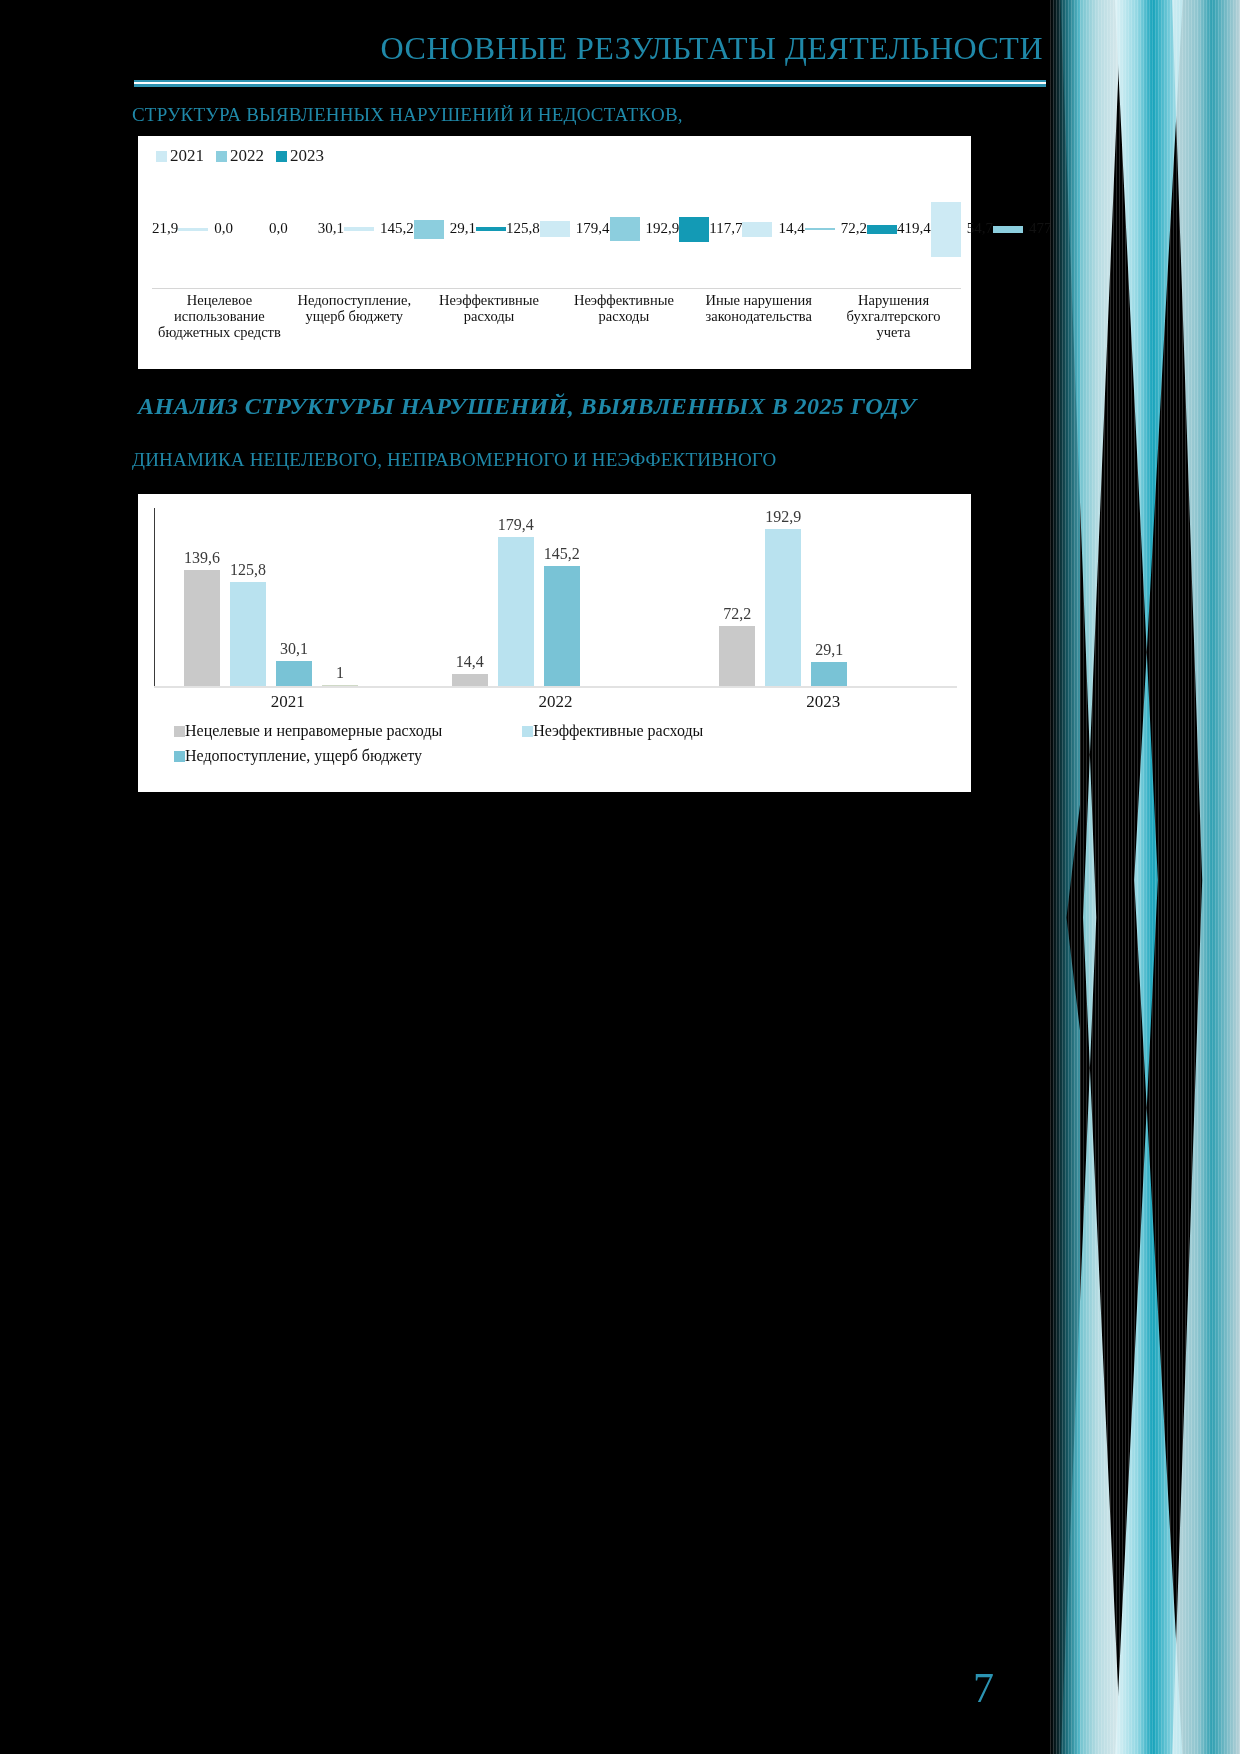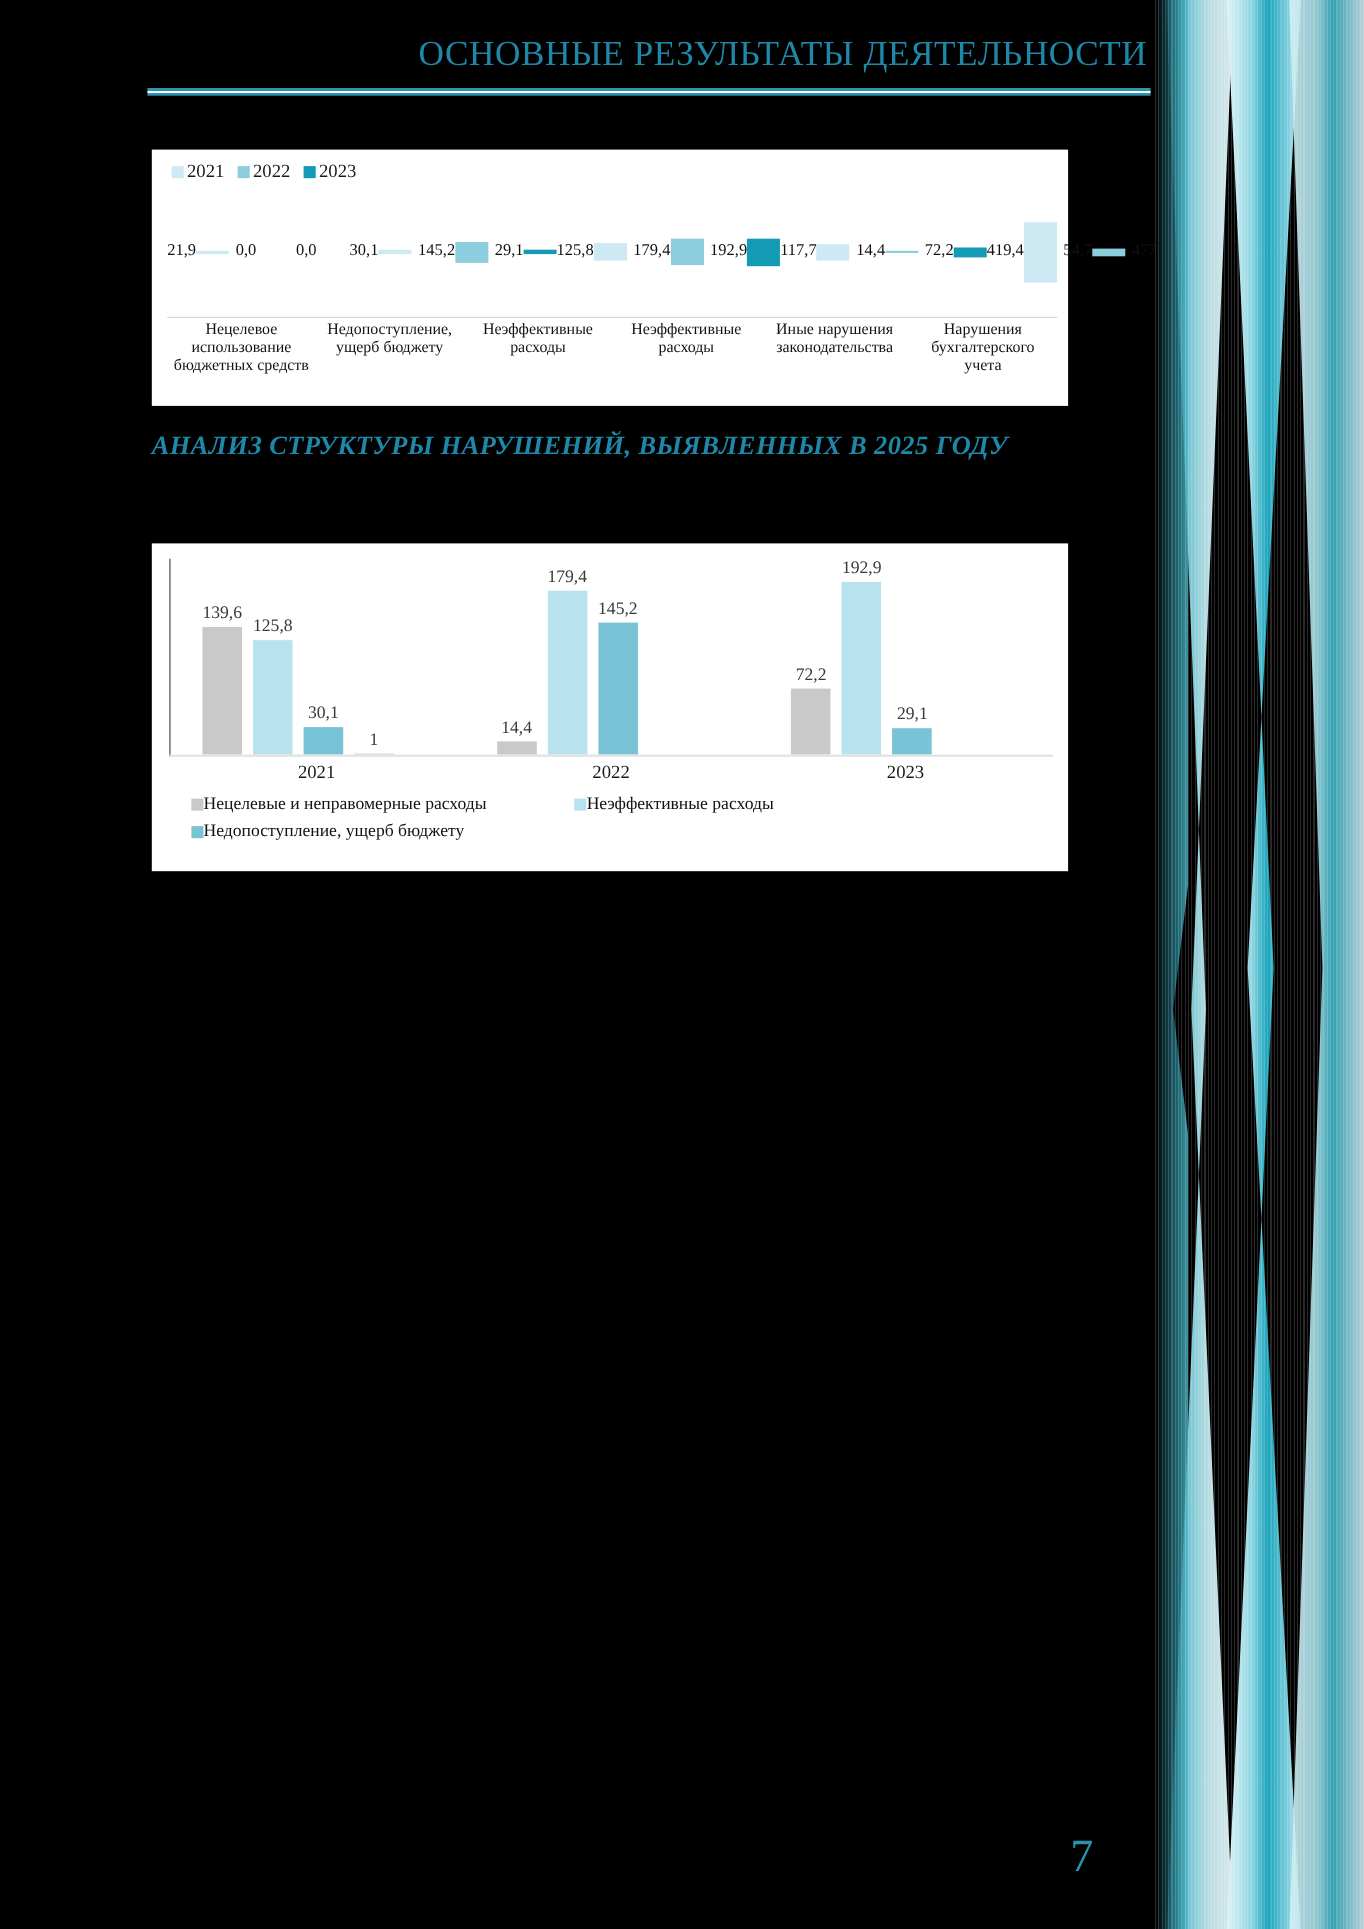--- a/index.html
+++ b/index.html
@@ -86,20 +86,21 @@
 </head>
 <body>
 
 <div class="left-strip"></div>
 
 <div class="page">
 
   <div class="hdr-title">ОСНОВНЫЕ РЕЗУЛЬТАТЫ ДЕЯТЕЛЬНОСТИ</div>
   <div class="hdr-rule"></div>
 
+  <div class="sub-head" id="sub1">СТРУКТУРА ВЫЯВЛЕННЫХ НАРУШЕНИЙ И НЕДОСТАТКОВ,</div>
 
   <div class="panel" id="chart1">
     <div class="lgd1">
       <span class="itm">
         <i class="sw" style="background: rgb(205, 234, 244);"></i>
         <span>2021</span>
       </span>
       <span class="itm">
         <i class="sw" style="background: rgb(140, 206, 222);"></i>
         <span>2022</span>
@@ -202,20 +203,21 @@
         <div class="c">Неэффективные расходы</div>
         <div class="c">Неэффективные расходы</div>
         <div class="c">Иные нарушения законодательства</div>
         <div class="c">Нарушения бухгалтерского учета</div>
       </div>
   </div>
 
   <div class="band-head">АНАЛИЗ СТРУКТУРЫ НАРУШЕНИЙ, ВЫЯВЛЕННЫХ В 2025 ГОДУ</div>
 
   <div class="sub-head" id="sub2">
+    <div>ДИНАМИКА НЕЦЕЛЕВОГО, НЕПРАВОМЕРНОГО И НЕЭФФЕКТИВНОГО</div>
   </div>
 
   <div class="panel" id="chart2">
     <div class="yaxis2"></div>
     <div class="groups2" id="groups2">
         <div class="g2">
           <div class="bcol2">
             <div class="val">139,6</div>
             <div class="bar" style="height: 116px; background: rgb(201, 201, 201);"></div>
           </div>

